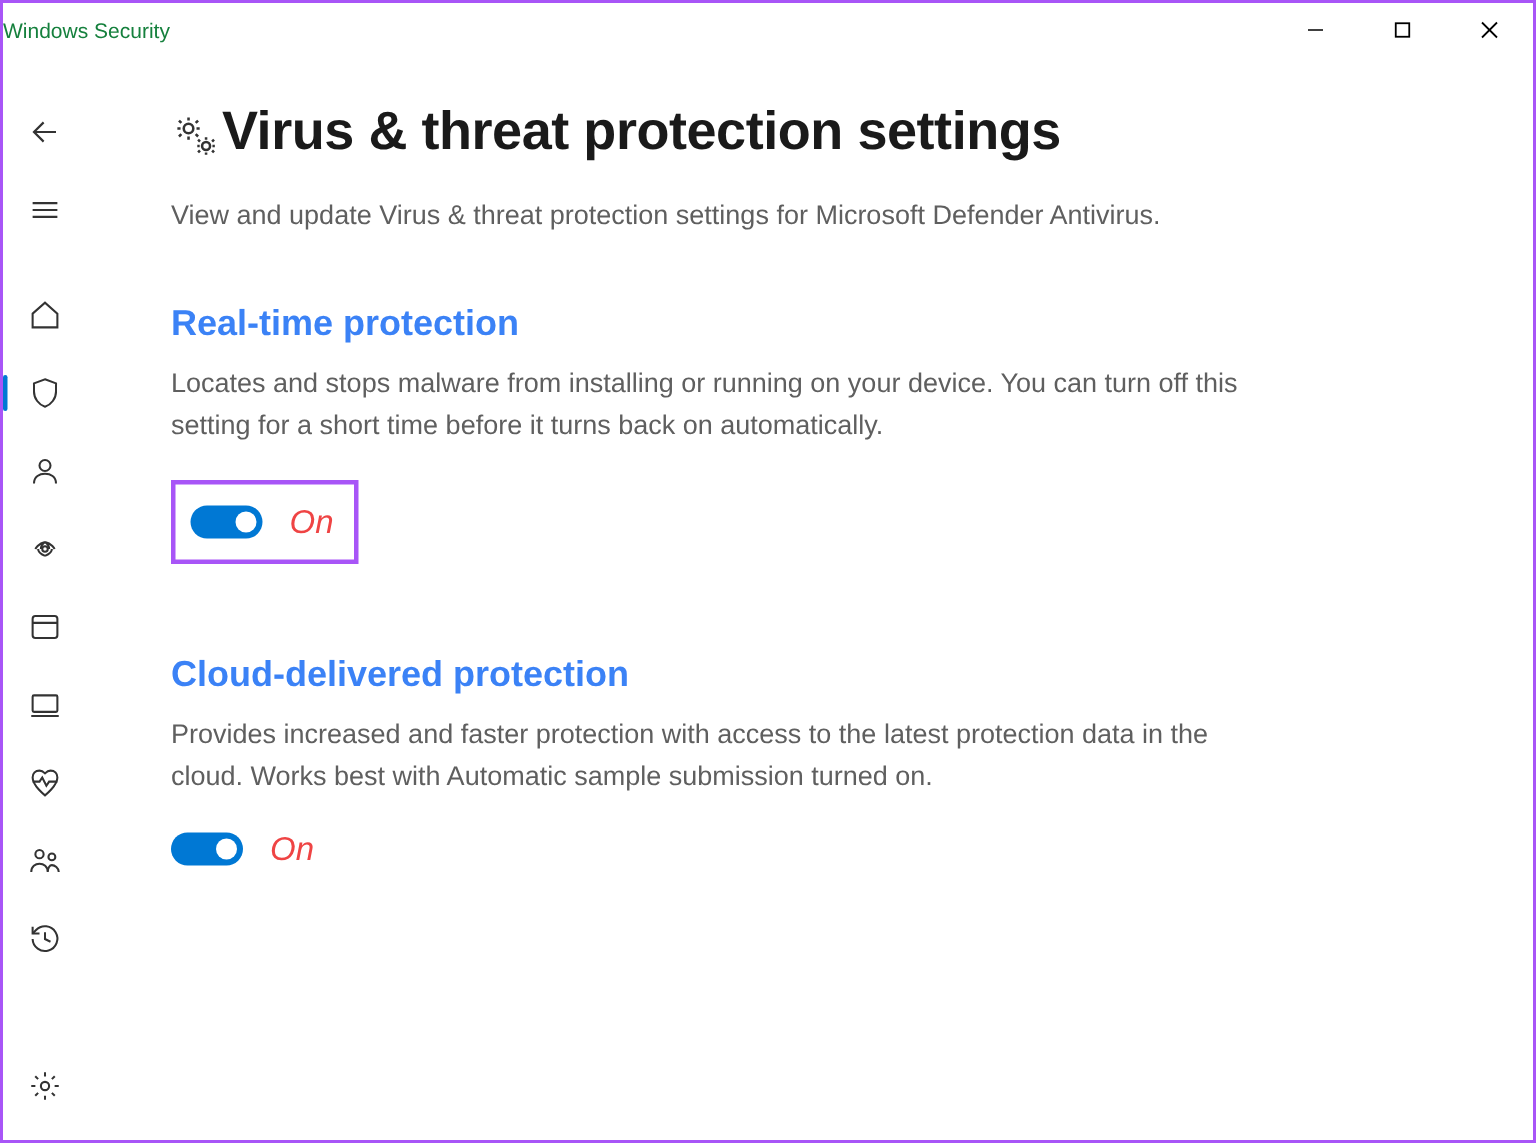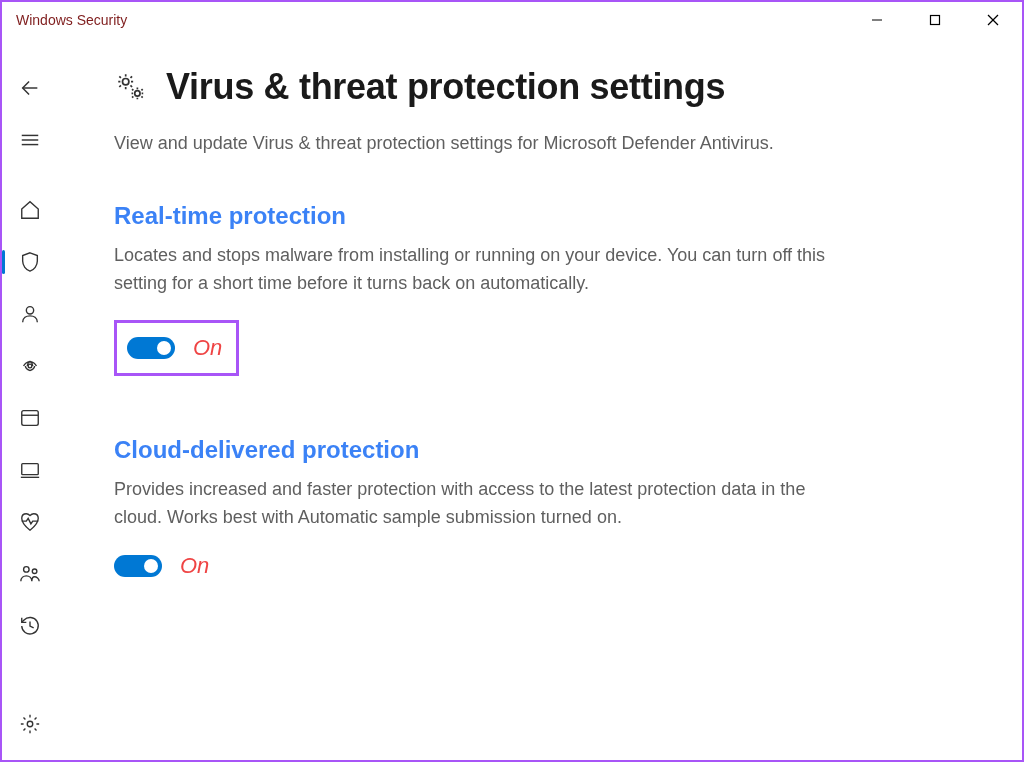--- a/index.html
+++ b/index.html
@@ -10,23 +10,22 @@
       height: 762px;
       overflow: hidden;
       border: 2px solid #a855f7;
       position: relative;
     }
     .titlebar {
       height: 36px;
       display: flex;
       align-items: center;
       justify-content: space-between;
-      padding-left: 14px;
       font-size: 14px;
-      color: #7f1d1d;
+      color: #15803d;
     }
     .titlebar-controls {
       display: flex;
       height: 100%;
     }
     .titlebar-btn {
       width: 58px;
       height: 36px;
       display: flex;
       align-items: center;
@@ -72,22 +71,22 @@
       margin-top: auto;
       margin-bottom: 10px;
     }
     .content {
       flex: 1;
       padding: 28px 60px 0 56px;
       overflow: hidden;
     }
     .page-header {
       display: flex;
-      align-items: center;
-      gap: 18px;
+      align-items: flex-end;
+      gap: 0;
       margin-bottom: 22px;
     }
     .page-header svg { width: 34px; height: 34px; flex-shrink: 0; }
     .page-title {
       font-size: 36px;
       font-weight: 600;
       color: #1a1a1a;
       letter-spacing: -0.3px;
     }
     .page-desc {

